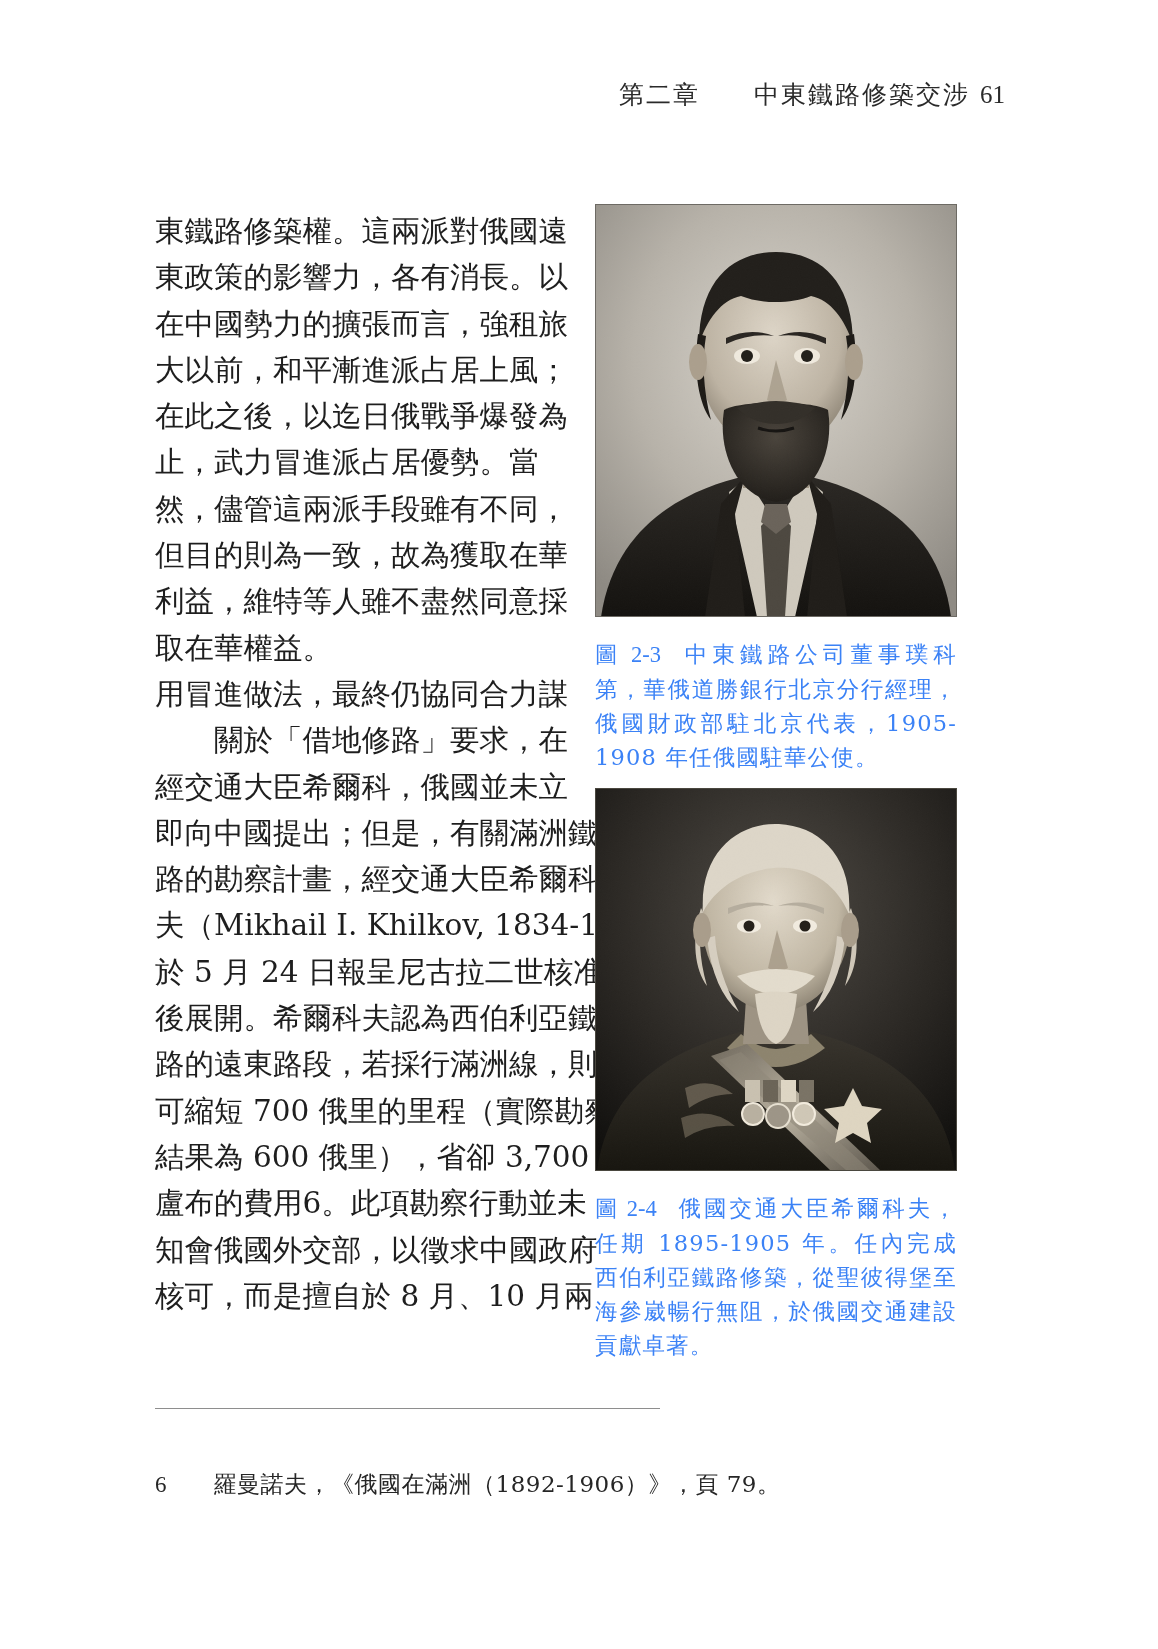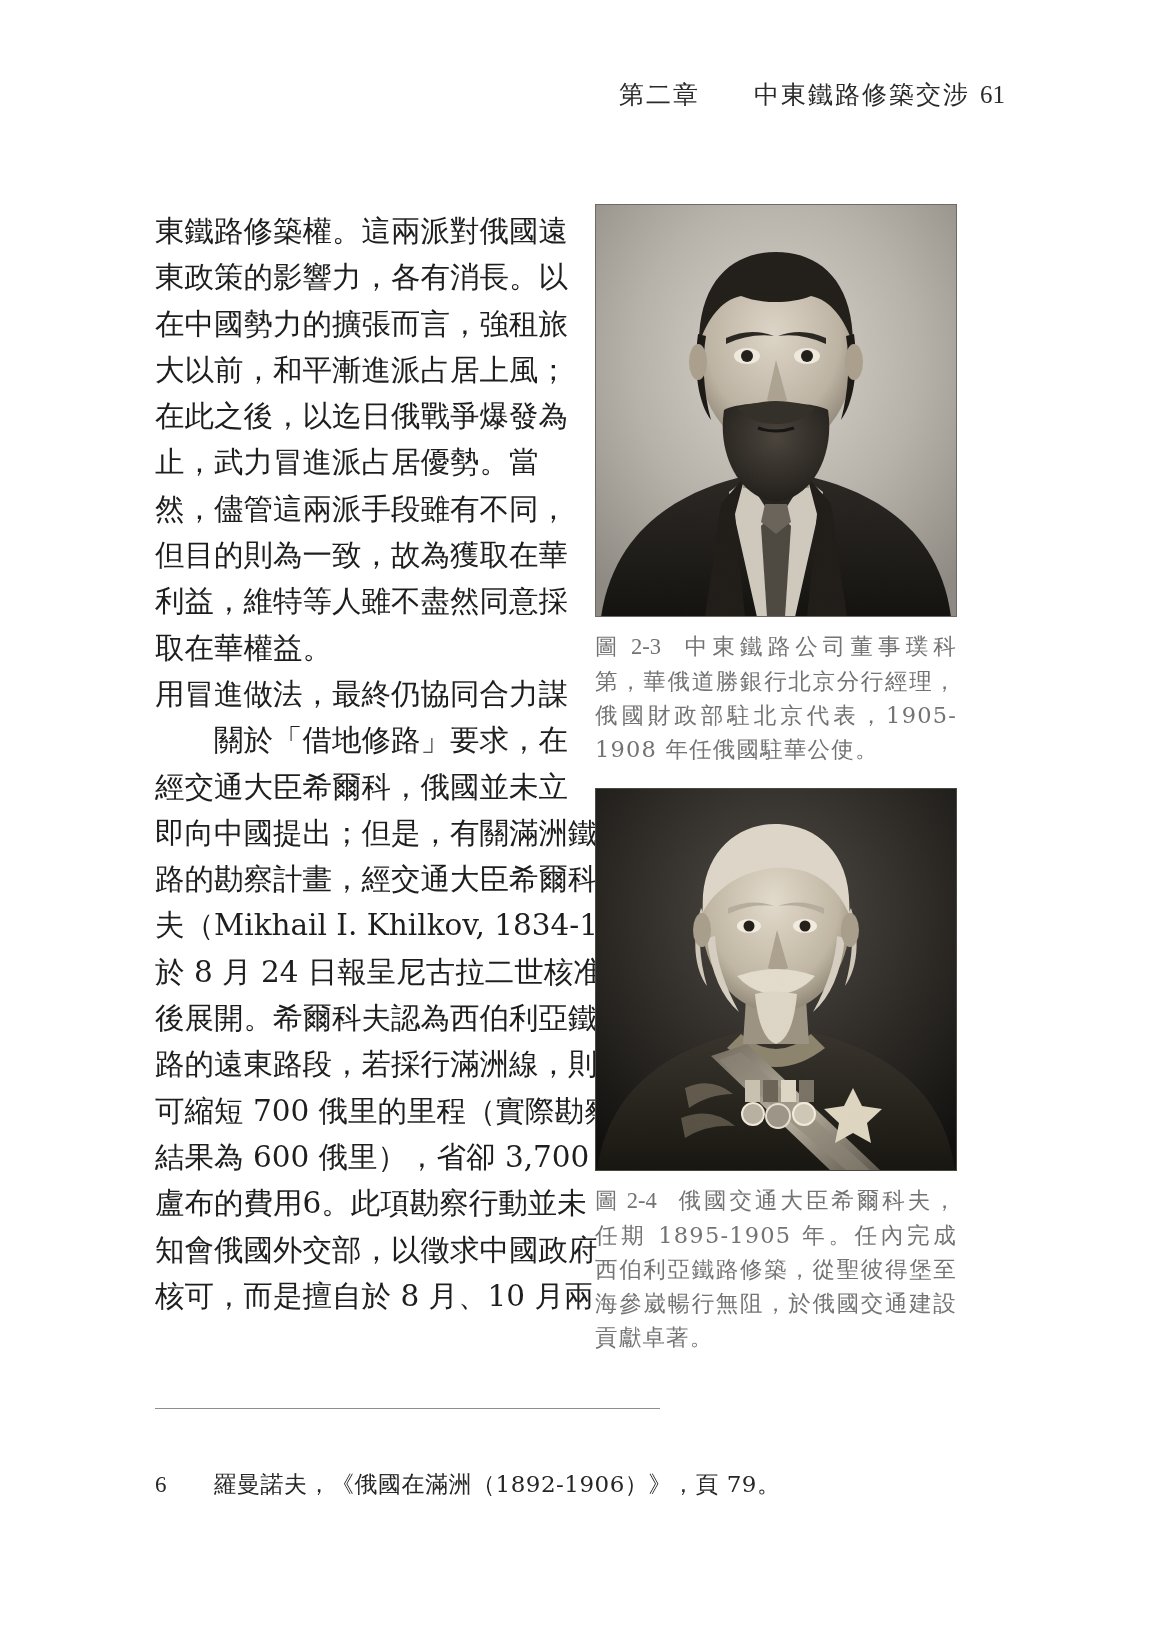--- a/index.html
+++ b/index.html
@@ -83,24 +83,24 @@
 
   .figure-image {
     width: 362px;
     display: block;
     border: 0;
   }
   #img-pokotilov { height: 413px; }
   #img-khilkov  { height: 383px; }
 
   .figure-caption {
-    margin-top: 12px;
+    margin-top: 20px;
     font-size: 22.5px;
     line-height: 34px;
-    color: #737373;
+    color: #3b82f6;
     font-family: "DejaVu Serif", "Liberation Serif", serif;
     text-align: justify;
     letter-spacing: 1.2px;
   }
   .figure-caption .lat {
     font-family: "Liberation Serif", "DejaVu Serif", serif;
     letter-spacing: 0;
   }
   .cap-gap { display: inline-block; width: 20px; }
 
@@ -150,21 +150,21 @@
       <div class="bodyline">然，儘管這兩派手段雖有不同，</div>
       <div class="bodyline">但目的則為一致，故為獲取在華</div>
       <div class="bodyline">利益，維特等人雖不盡然同意採</div>
       <div class="bodyline">取在華權益。</div>
       <div class="bodyline">用冒進做法，最終仍協同合力謀</div>
       <div class="bodyline">　　關於「借地修路」要求，在</div>
       <div class="bodyline">經交通大臣希爾科，俄國並未立</div>
       <div class="bodyline">即向中國提出；但是，有關滿洲鐵</div>
       <div class="bodyline">路的勘察計畫，經交通大臣希爾科</div>
       <div class="bodyline">夫（Mikhail I. Khilkov, 1834-1909）</div>
-      <div class="bodyline">於 8 月 24 日報呈尼古拉二世核准</div>
+      <div class="bodyline">於 5 月 24 日報呈尼古拉二世核准</div>
       <div class="bodyline">後展開。希爾科夫認為西伯利亞鐵</div>
       <div class="bodyline">路的遠東路段，若採行滿洲線，則</div>
       <div class="bodyline">可縮短 700 俄里的里程（實際勘察</div>
       <div class="bodyline">結果為 600 俄里），省卻 3,700 萬</div>
       <div class="bodyline">盧布的費用6。此項勘察行動並未</div>
       <div class="bodyline">知會俄國外交部，以徵求中國政府</div>
       <div class="bodyline">核可，而是擅自於 8 月、10 月兩</div>
     </div>
 
     <div class="col-right">

